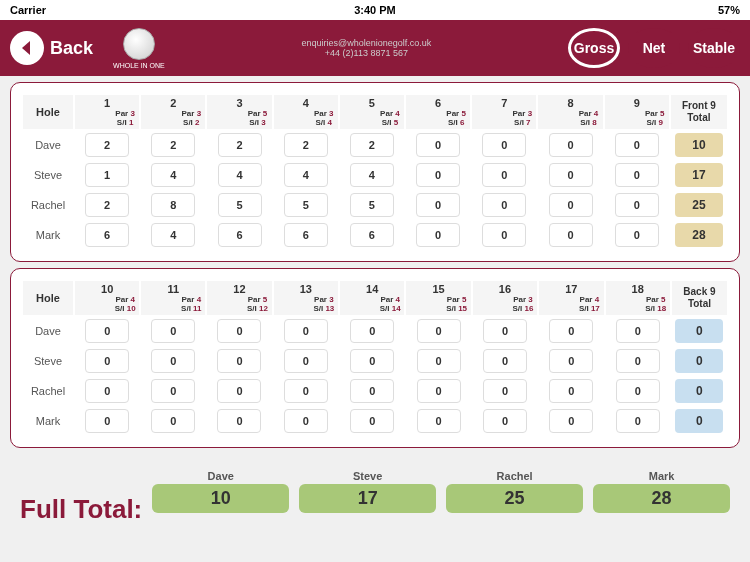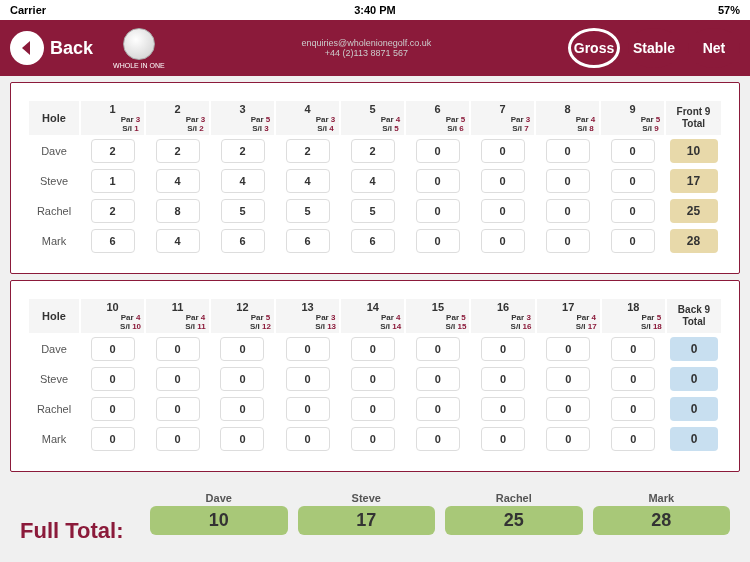--- a/index.html
+++ b/index.html
@@ -106,24 +106,24 @@
     .main {
       padding: 6px 10px;
       display: flex;
       flex-direction: column;
       gap: 6px;
     }
 
     
     .scorecard {
       background: white;
-      border-radius: 2px;
+      border-radius: 10px;
       border: 1.5px solid #8b1a3a;
       overflow: hidden;
-      padding: 16px;
+      padding: 10px;
     }
 
     .score-table {
       width: 100%;
       border-collapse: separate;
       border-spacing: 2px;
       font-size: 11px;
     }
 
     .score-table th, .score-table td {
@@ -198,21 +198,21 @@
     }
 
     
     .full-total-section {
       display: flex;
       align-items: center;
       padding: 4px 10px;
       gap: 10px;
     }
     .full-total-label {
-      font-size: 22px;
+      font-size: 26px;
       font-weight: bold;
       color: #8b1a3a;
       min-width: 120px;
       margin-top: 36px;
     }
     .player-total-col {
       flex: 1;
       display: flex;
       flex-direction: column;
       align-items: center;
@@ -283,22 +283,22 @@
       <span class="header-logo-text">WHOLE IN ONE</span>
     </div>
 
     <div class="header-company">
       <span class="company-sub">enquiries@wholenionegolf.co.uk</span>
       <span class="company-sub">+44 (2)113 8871 567</span>
     </div>
 
     <div class="header-nav">
       <button class="nav-btn gross">Gross</button>
+      <button class="nav-btn net">Net</button>
       <button class="nav-btn stable">Stable</button>
-      <button class="nav-btn net">Net</button>
     </div>
   </div>
 
   <div class="main">
 
     <div class="scorecard">
       <table class="score-table">
         <thead>
           <tr>
             <td class="hole-header" style="width:50px;">Hole</td>

